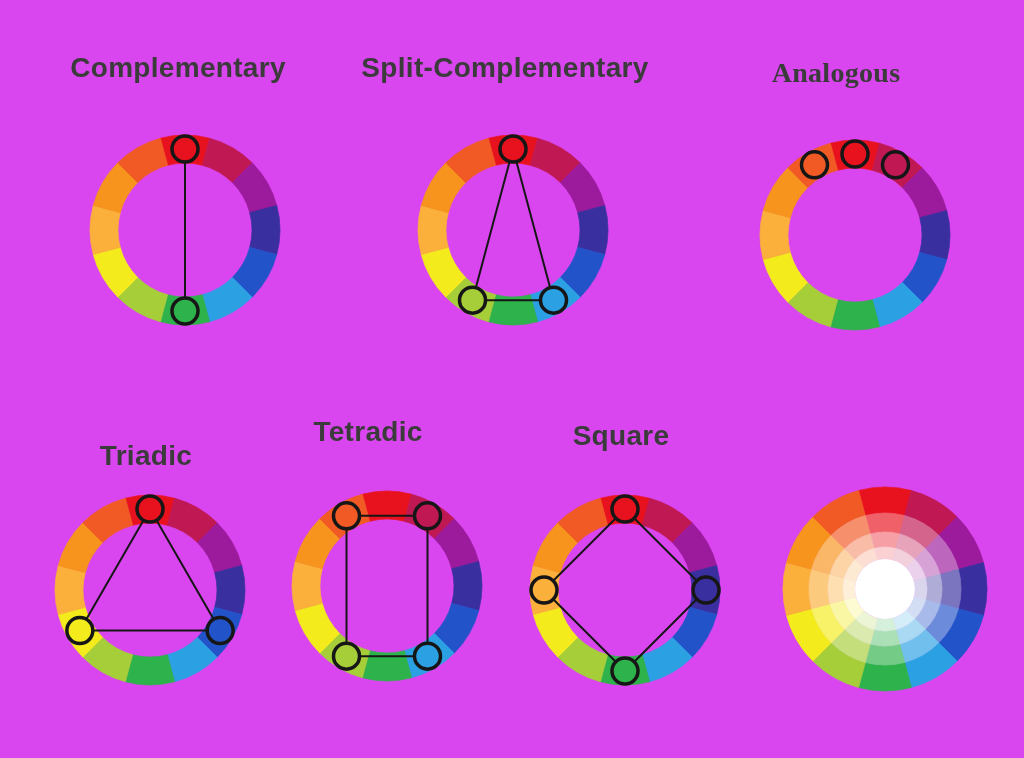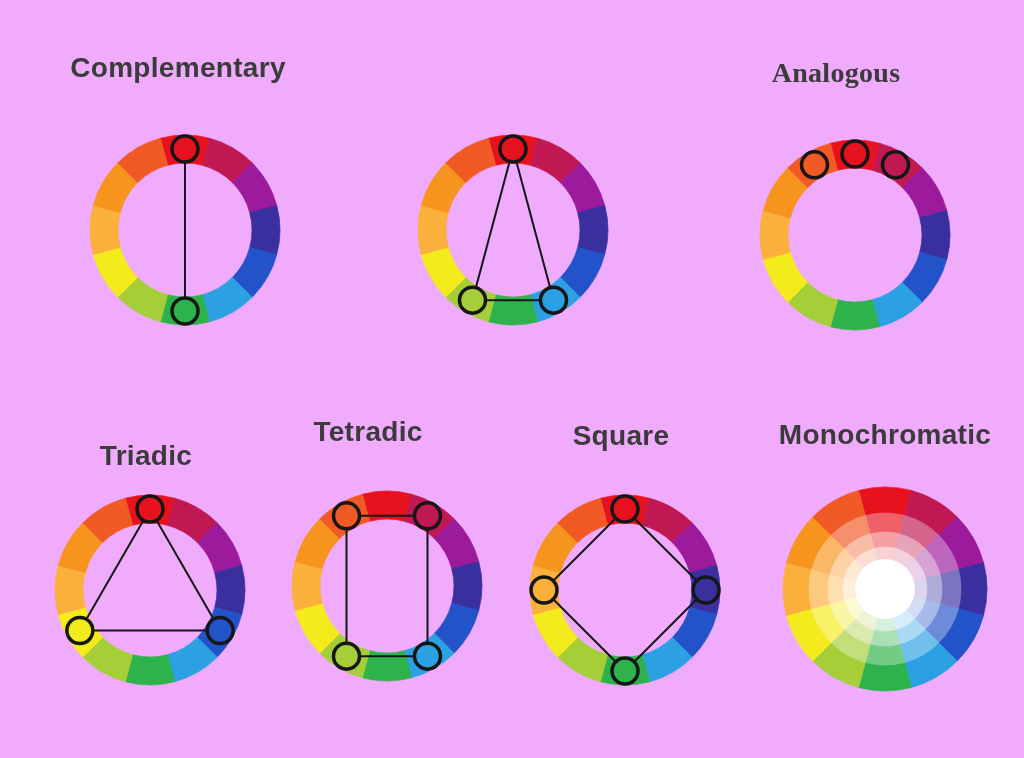--- a/index.html
+++ b/index.html
@@ -2,21 +2,21 @@
 <html><head>
 <meta charset="utf-8">
 <style>
   * { margin: 0; padding: 0; box-sizing: border-box; }
   html, body { background: #ffffff; }
   body {
     width: 1024px; height: 758px;
     position: relative; overflow: hidden;
     font-family: "Liberation Sans", sans-serif;
   }
-  .canvas { position: absolute; inset: 0; background: #f0abfc; }
+  .canvas { position: absolute; inset: 0; background: #d946ef; }
   .scheme { position: absolute; width: 220px; height: 220px; }
   .title {
     position: absolute; left: 50%; transform: translateX(-50%);
     white-space: nowrap; font-weight: 700; font-size: 28px;
     color: #3b3b3b; letter-spacing: 0.3px;
   }
   .row1 .title { top: -68px; }
   .row2 .title { top: -60px; }
   svg.wheel { position: absolute; inset: 0; width: 220px; height: 220px; display: block; }
 
@@ -48,20 +48,21 @@
         <path d="M 18.24 134.59 A 95 95 0 0 1 18.24 85.41 L 45.28 92.66 A 67 67 0 0 0 45.28 127.34 Z" fill="#fbb03b" stroke="#fbb03b" stroke-width="0.7"></path>
         <path d="M 18.24 85.41 A 95 95 0 0 1 42.82 42.82 L 62.62 62.62 A 67 67 0 0 0 45.28 92.66 Z" fill="#f7941d" stroke="#f7941d" stroke-width="0.7"></path>
         <path d="M 42.82 42.82 A 95 95 0 0 1 85.41 18.24 L 92.66 45.28 A 67 67 0 0 0 62.62 62.62 Z" fill="#f15a24" stroke="#f15a24" stroke-width="0.7"></path>
         <line x1="110.00" y1="29.00" x2="110.00" y2="191.00" stroke="#161616" stroke-width="2"></line>
         <circle cx="110.00" cy="29.00" r="13" fill="#e8121f" stroke="#161616" stroke-width="3.5"></circle>
         <circle cx="110.00" cy="191.00" r="13" fill="#2eb24b" stroke="#161616" stroke-width="3.5"></circle>
       </svg>
   </section>
 
   <section class="scheme row1 s1">
+    <h2 class="title">Split-Complementary</h2>
     <svg class="wheel" viewBox="0 0 220 220">
         <path d="M 85.41 18.24 A 95 95 0 0 1 134.59 18.24 L 127.34 45.28 A 67 67 0 0 0 92.66 45.28 Z" fill="#e8121f" stroke="#e8121f" stroke-width="0.7"></path>
         <path d="M 134.59 18.24 A 95 95 0 0 1 177.18 42.82 L 157.38 62.62 A 67 67 0 0 0 127.34 45.28 Z" fill="#c01853" stroke="#c01853" stroke-width="0.7"></path>
         <path d="M 177.18 42.82 A 95 95 0 0 1 201.76 85.41 L 174.72 92.66 A 67 67 0 0 0 157.38 62.62 Z" fill="#9c1a9c" stroke="#9c1a9c" stroke-width="0.7"></path>
         <path d="M 201.76 85.41 A 95 95 0 0 1 201.76 134.59 L 174.72 127.34 A 67 67 0 0 0 174.72 92.66 Z" fill="#3a2f9e" stroke="#3a2f9e" stroke-width="0.7"></path>
         <path d="M 201.76 134.59 A 95 95 0 0 1 177.18 177.18 L 157.38 157.38 A 67 67 0 0 0 174.72 127.34 Z" fill="#2353c9" stroke="#2353c9" stroke-width="0.7"></path>
         <path d="M 177.18 177.18 A 95 95 0 0 1 134.59 201.76 L 127.34 174.72 A 67 67 0 0 0 157.38 157.38 Z" fill="#2ba0e2" stroke="#2ba0e2" stroke-width="0.7"></path>
         <path d="M 134.59 201.76 A 95 95 0 0 1 85.41 201.76 L 92.66 174.72 A 67 67 0 0 0 127.34 174.72 Z" fill="#2eb24b" stroke="#2eb24b" stroke-width="0.7"></path>
         <path d="M 85.41 201.76 A 95 95 0 0 1 42.82 177.18 L 62.62 157.38 A 67 67 0 0 0 92.66 174.72 Z" fill="#a6ce39" stroke="#a6ce39" stroke-width="0.7"></path>
         <path d="M 42.82 177.18 A 95 95 0 0 1 18.24 134.59 L 45.28 127.34 A 67 67 0 0 0 62.62 157.38 Z" fill="#f3eb1c" stroke="#f3eb1c" stroke-width="0.7"></path>
@@ -158,21 +159,20 @@
         <path d="M 42.82 42.82 A 95 95 0 0 1 85.41 18.24 L 92.66 45.28 A 67 67 0 0 0 62.62 62.62 Z" fill="#f15a24" stroke="#f15a24" stroke-width="0.7"></path>
         <polygon points="110.00,29.00 191.00,110.00 110.00,191.00 29.00,110.00" fill="none" stroke="#161616" stroke-width="2"></polygon>
         <circle cx="110.00" cy="29.00" r="13" fill="#e8121f" stroke="#161616" stroke-width="3.5"></circle>
         <circle cx="191.00" cy="110.00" r="13" fill="#3a2f9e" stroke="#161616" stroke-width="3.5"></circle>
         <circle cx="110.00" cy="191.00" r="13" fill="#2eb24b" stroke="#161616" stroke-width="3.5"></circle>
         <circle cx="29.00" cy="110.00" r="13" fill="#fbb03b" stroke="#161616" stroke-width="3.5"></circle>
       </svg>
   </section>
 
   <section class="scheme row2 s6">
-    <h2 class="title">Monochromatic</h2>
     <svg class="wheel" viewBox="0 0 220 220">
         <path d="M 83.60 11.48 A 102 102 0 0 1 136.40 11.48 L 129.67 36.59 A 76 76 0 0 0 90.33 36.59 Z" fill="rgb(232,18,31)" stroke="rgb(232,18,31)" stroke-width="0.7"></path>
         <path d="M 136.40 11.48 A 102 102 0 0 1 182.12 37.88 L 163.74 56.26 A 76 76 0 0 0 129.67 36.59 Z" fill="rgb(192,24,83)" stroke="rgb(192,24,83)" stroke-width="0.7"></path>
         <path d="M 182.12 37.88 A 102 102 0 0 1 208.52 83.60 L 183.41 90.33 A 76 76 0 0 0 163.74 56.26 Z" fill="rgb(156,26,156)" stroke="rgb(156,26,156)" stroke-width="0.7"></path>
         <path d="M 208.52 83.60 A 102 102 0 0 1 208.52 136.40 L 183.41 129.67 A 76 76 0 0 0 183.41 90.33 Z" fill="rgb(58,47,158)" stroke="rgb(58,47,158)" stroke-width="0.7"></path>
         <path d="M 208.52 136.40 A 102 102 0 0 1 182.12 182.12 L 163.74 163.74 A 76 76 0 0 0 183.41 129.67 Z" fill="rgb(35,83,201)" stroke="rgb(35,83,201)" stroke-width="0.7"></path>
         <path d="M 182.12 182.12 A 102 102 0 0 1 136.40 208.52 L 129.67 183.41 A 76 76 0 0 0 163.74 163.74 Z" fill="rgb(43,160,226)" stroke="rgb(43,160,226)" stroke-width="0.7"></path>
         <path d="M 136.40 208.52 A 102 102 0 0 1 83.60 208.52 L 90.33 183.41 A 76 76 0 0 0 129.67 183.41 Z" fill="rgb(46,178,75)" stroke="rgb(46,178,75)" stroke-width="0.7"></path>
         <path d="M 83.60 208.52 A 102 102 0 0 1 37.88 182.12 L 56.26 163.74 A 76 76 0 0 0 90.33 183.41 Z" fill="rgb(166,206,57)" stroke="rgb(166,206,57)" stroke-width="0.7"></path>
         <path d="M 37.88 182.12 A 102 102 0 0 1 11.48 136.40 L 36.59 129.67 A 76 76 0 0 0 56.26 163.74 Z" fill="rgb(243,235,28)" stroke="rgb(243,235,28)" stroke-width="0.7"></path>

